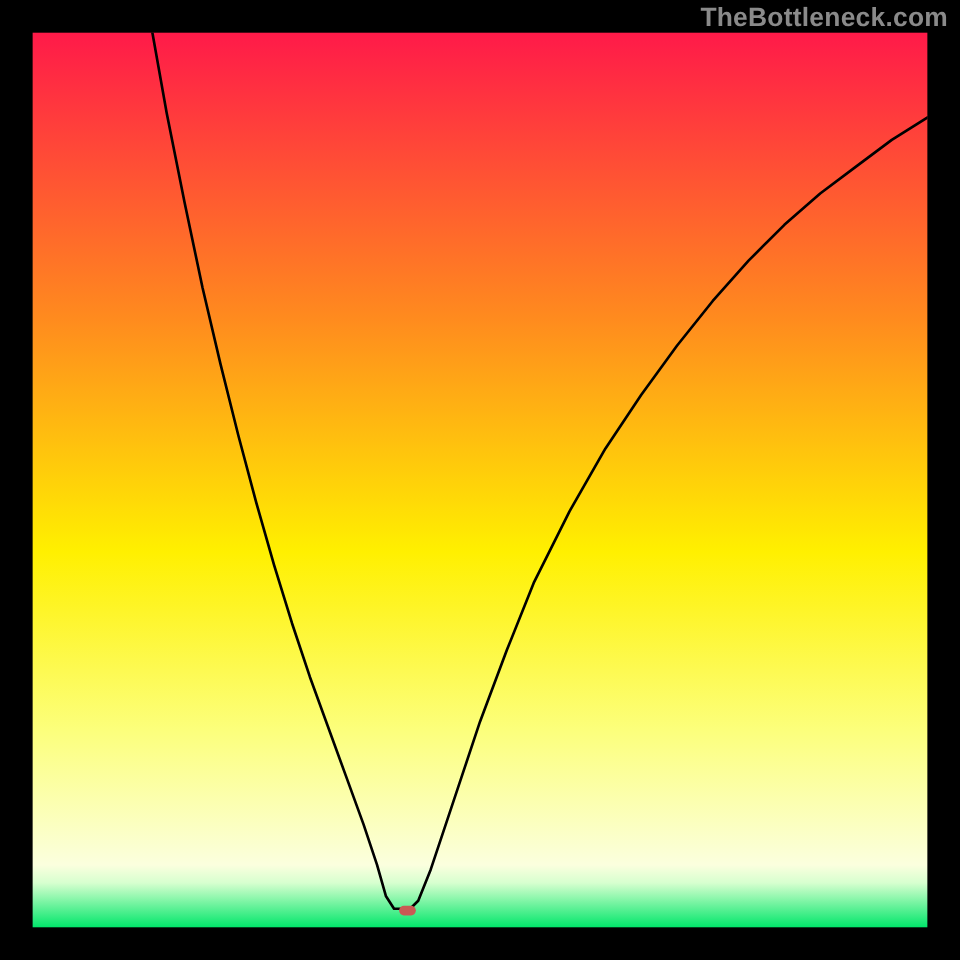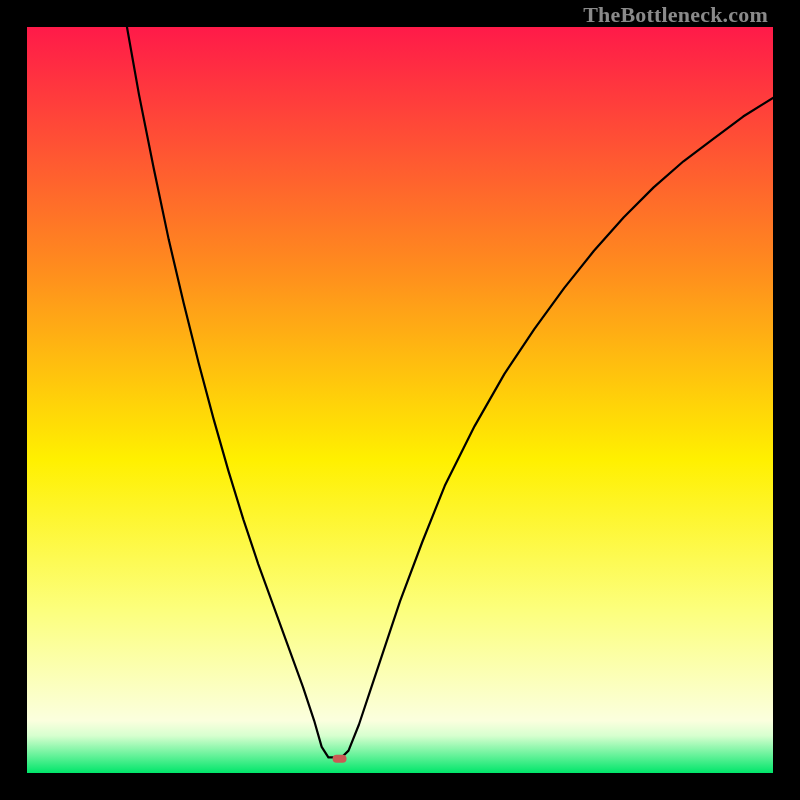--- a/index.html
+++ b/index.html
@@ -14,22 +14,22 @@
     position: absolute;
     left: 0;
     top: 0;
     width: 800px;
     height: 800px;
     background: #000000;
   }
   .watermark {
     position: absolute;
     top: 2px;
-    right: 32px;
-    font-family: Liberation Serif, serif;
+    right: 10px;
+    font-family: Liberation Sans, sans-serif;
     font-size: 22px;
     font-weight: 600;
     color: #8a8a8a;
     letter-spacing: 0.2px;
   }
   svg.plot {
     position: absolute;
     left: 27px;
     top: 27px;
     width: 746px;

